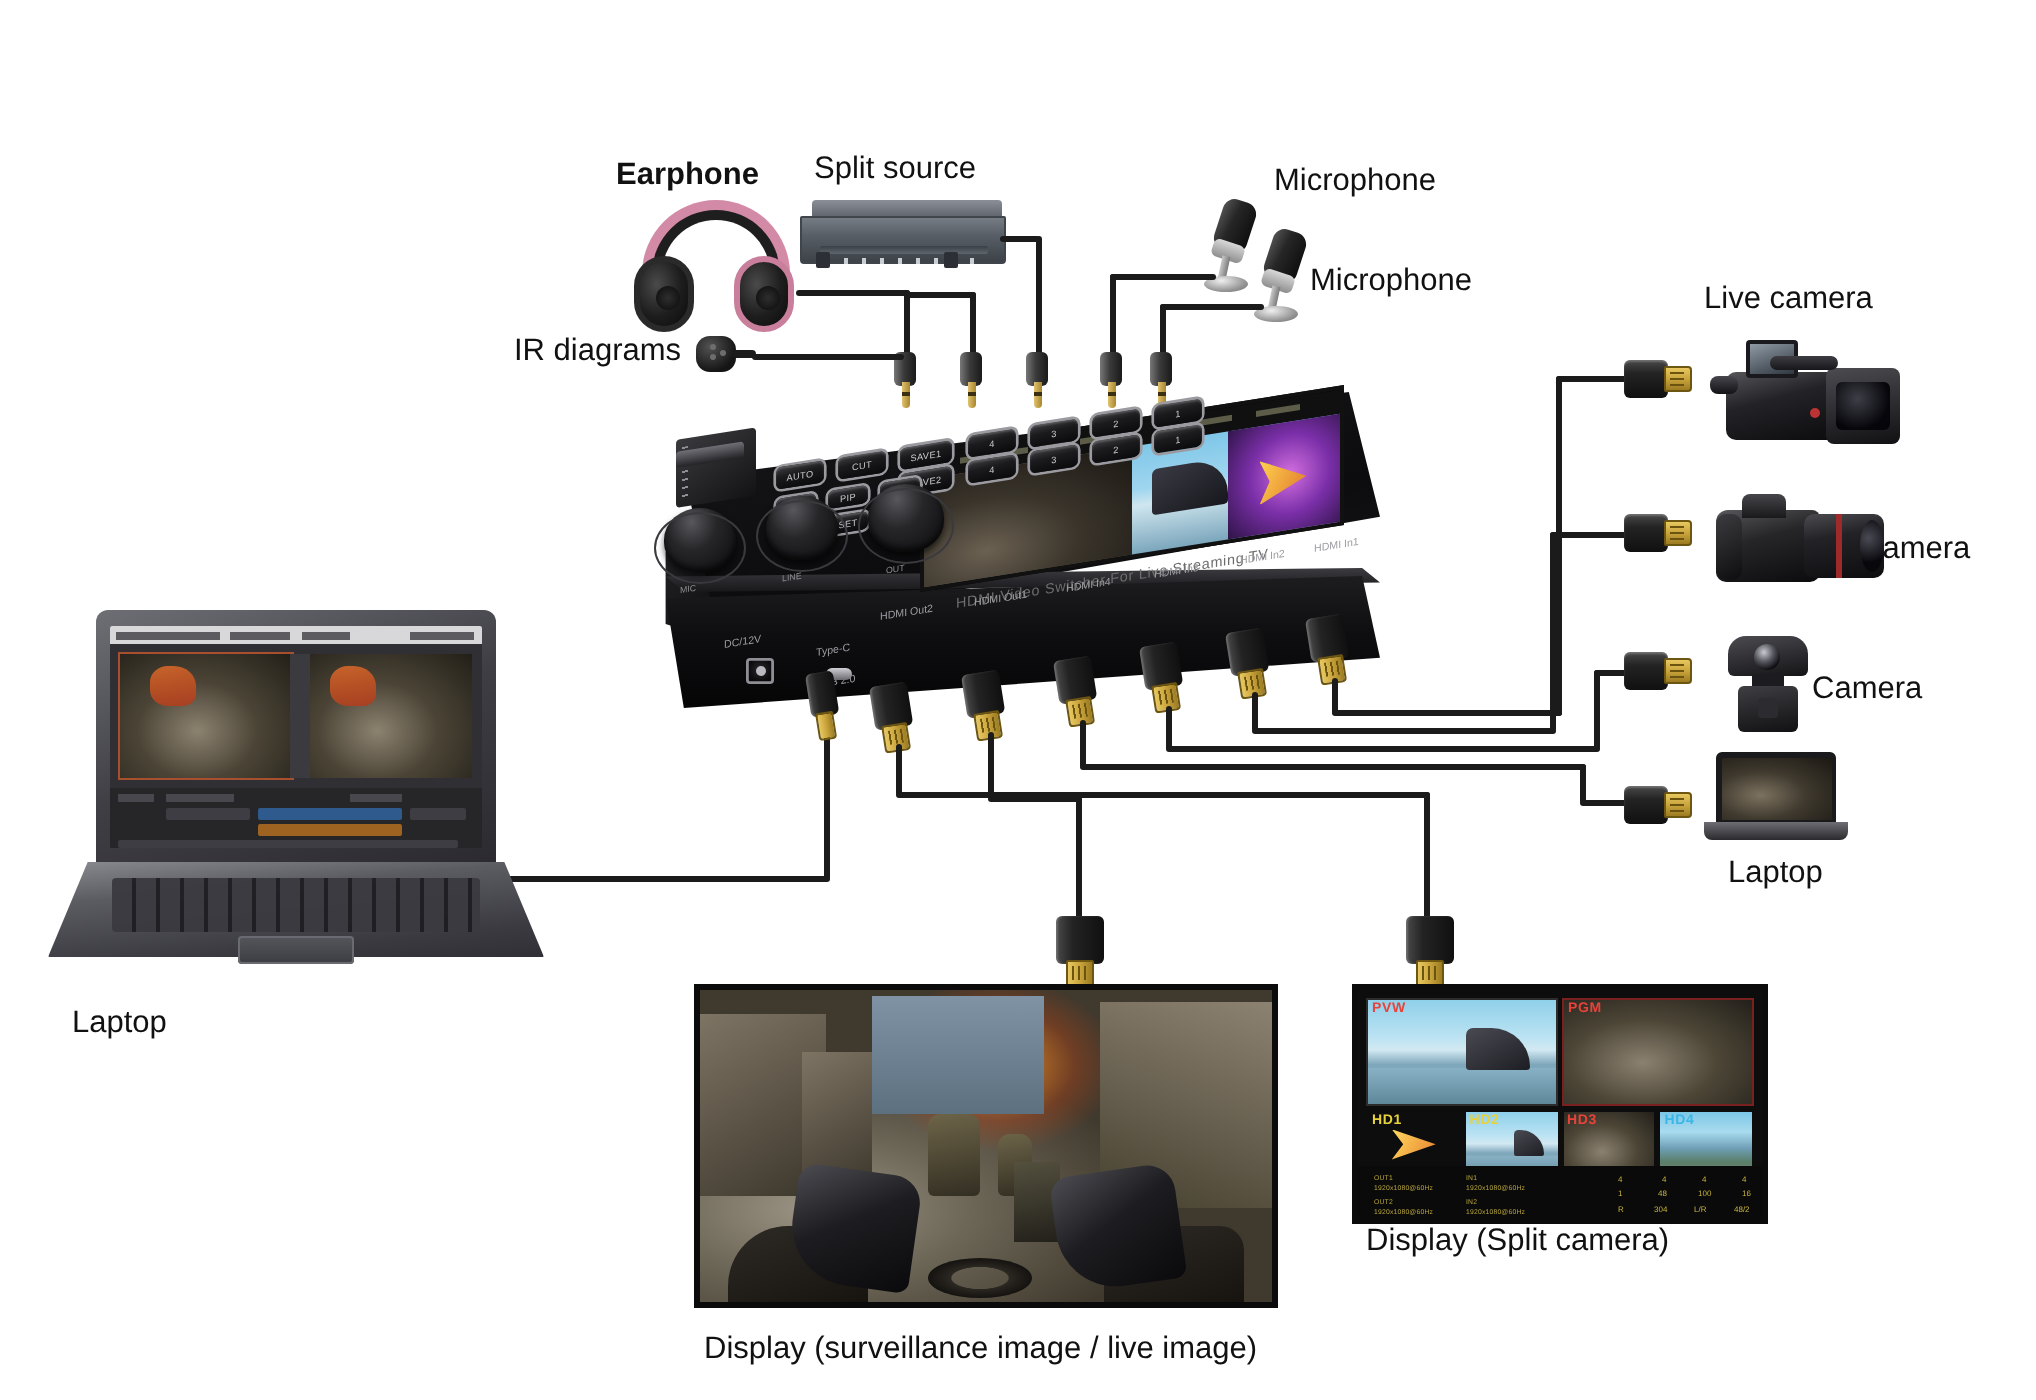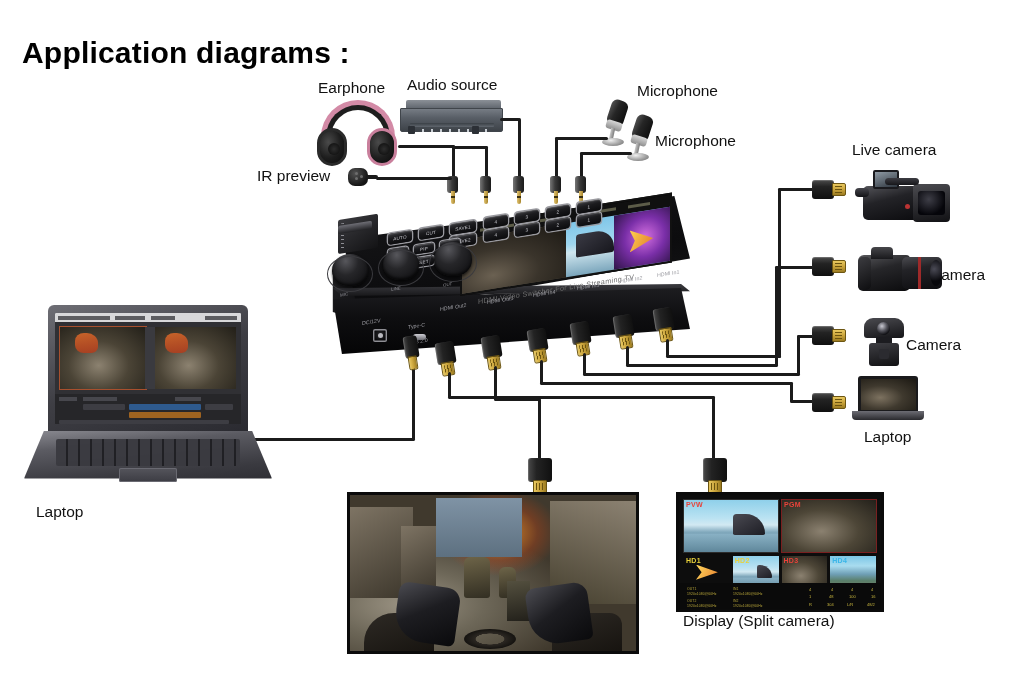--- a/index.html
+++ b/index.html
@@ -319,27 +319,26 @@
   .coast { background: linear-gradient(180deg,#7cc6e6 0%,#a9dcef 30%,#6f9fb6 55%,#5a7f6a 75%,#77826a 100%); }
   .mv-info { position:absolute; left:0; bottom:0; width:100%; height:26px; background:#0a0a0a; }
   .mv-info .t { position:absolute; font-size:3.4px; color:#b8a63a; white-space:nowrap; letter-spacing:.1px; }
   .mv-info .n { position:absolute; font-size:4px; color:#c8b63f; }
 </style>
 </head>
 <body>
 
 <div id="stage">
 
-  <div id="title">Application diagrams :</div>
-
-  <div class="lbl" style="left:318px; top:79px;">Earphone</div>
-  <div class="lbl" style="left:407px; top:76px;">Audio source</div>
+
+  <div class="lbl" style="left:308px; top:79px;font-weight:bold;">Earphone</div>
+  <div class="lbl" style="left:407px; top:76px;">Split source</div>
   <div class="lbl" style="left:637px; top:82px;">Microphone</div>
   <div class="lbl" style="left:655px; top:132px;">Microphone</div>
-  <div class="lbl" style="left:257px; top:167px;">IR preview</div>
+  <div class="lbl" style="left:257px; top:167px;">IR diagrams</div>
 
   <div id="earphone">
     <div class="ear-band"></div>
     <div class="ear-band inner"></div>
     <div class="ear-cup l">
         <div class="hole"></div>
       </div>
     <div class="ear-cup r">
         <div class="hole"></div>
       </div>
@@ -703,20 +702,21 @@
       <div class="soldier" style="left:40%; top:40%; width:9%; height:26%;"></div>
       <div class="soldier" style="left:52%; top:46%; width:6%; height:20%;"></div>
       <div class="rubble" style="left:55%; top:55%; width:8%; height:26%; background:linear-gradient(170deg,#54503f,#22201a);"></div>
       <div class="arm" style="left:5%;  bottom:-8px;"></div>
       <div class="arm" style="right:5%; bottom:-8px;"></div>
       <div class="gun" style="left:16%; bottom:8px; transform:rotate(8deg);"></div>
       <div class="gun" style="right:16%; bottom:8px; transform:rotate(-8deg);"></div>
       <div class="tire"></div>
     </div>
   </div>
+  <div class="lbl" style="left:352px; top:666px;">Display (surveillance image / live image)</div>
 
   <div id="disp2">
     <div class="mv-row1">
       <div class="mv-cell beach mv-pvw">
         <span class="mv-tag" style="color:#e8433a;">PVW</span>
       </div>
       <div class="mv-cell warzone mv-pgm">
         <span class="mv-tag" style="color:#e8433a;">PGM</span>
       </div>
     </div>

